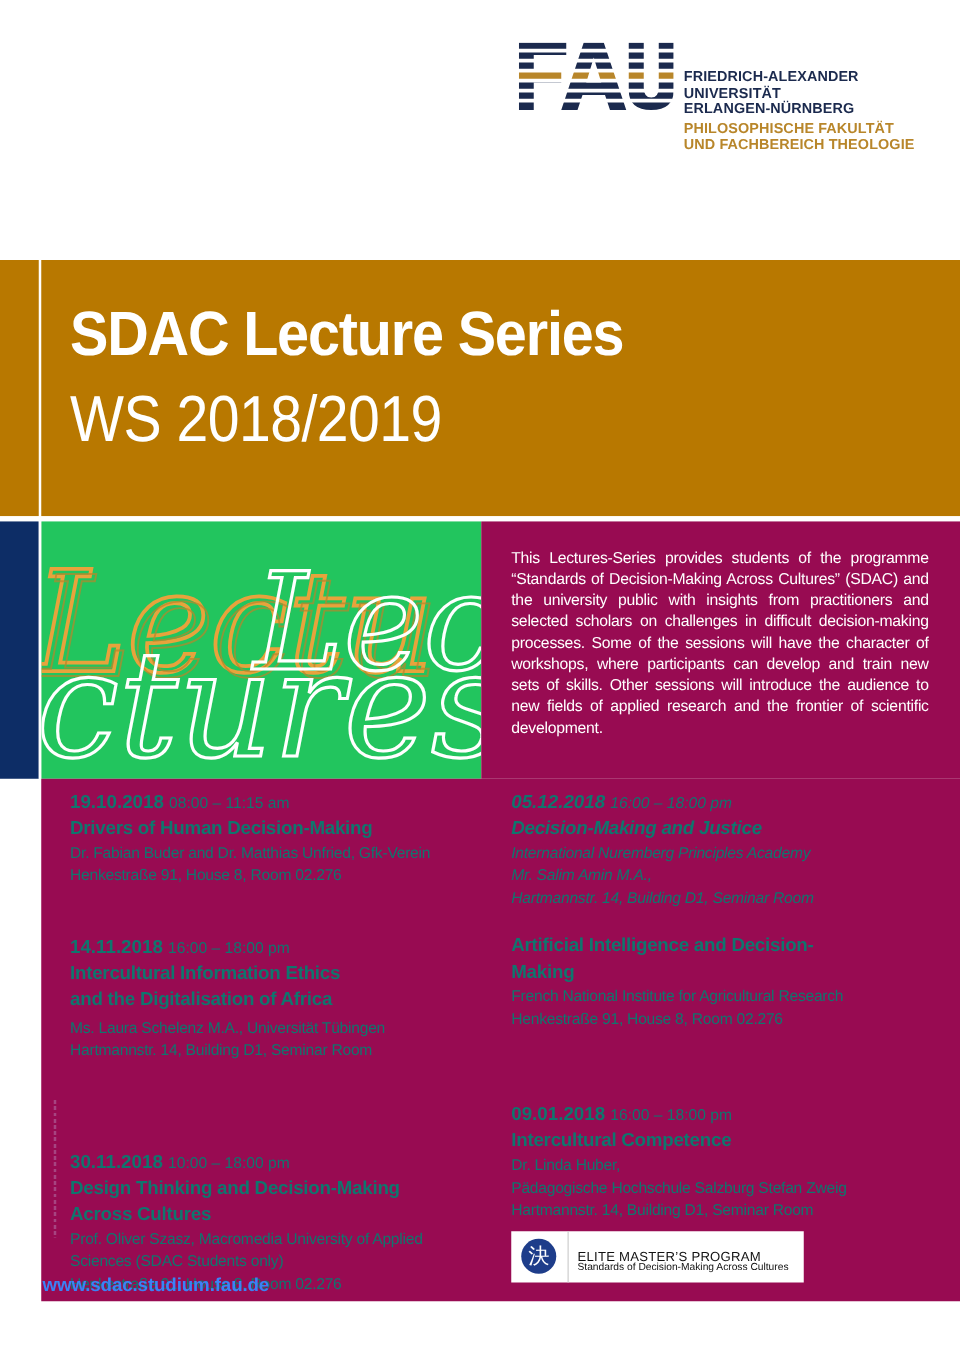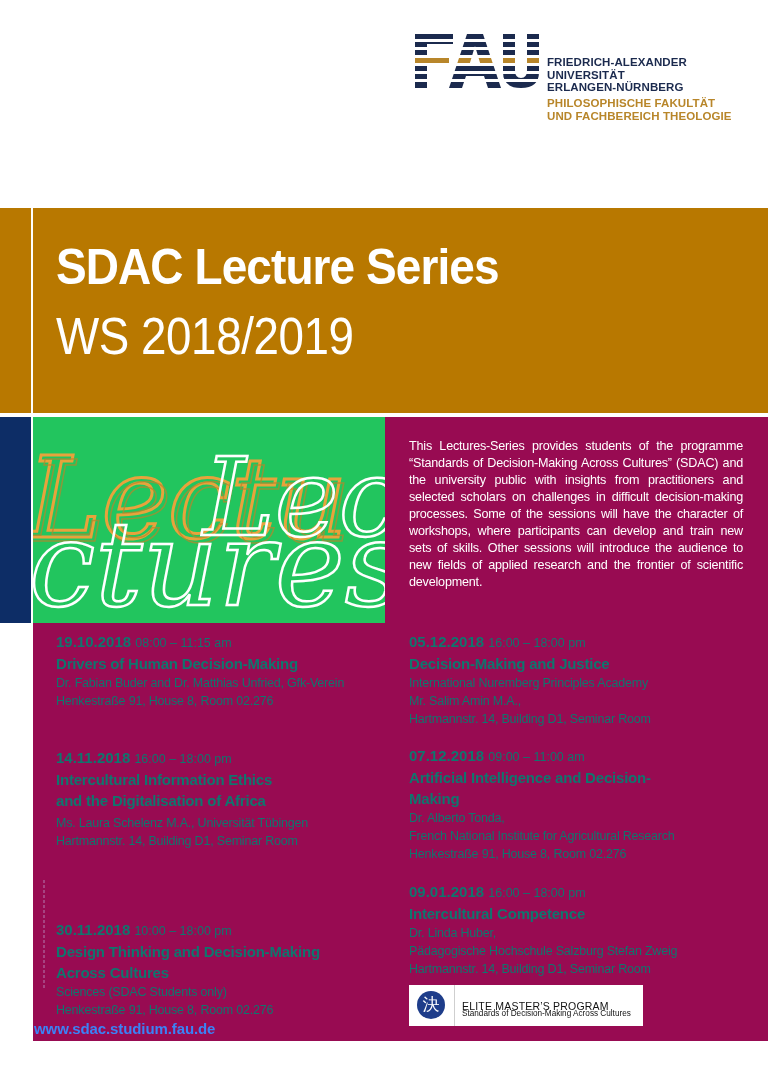--- a/index.html
+++ b/index.html
@@ -114,37 +114,36 @@
   <div class="ttl">Intercultural Information Ethics</div>
   <div class="ttl">and the Digitalisation of Africa</div>
   <div class="line" style="margin-top:3px;">Ms. Laura Schelenz M.A., Universität Tübingen</div>
   <div class="line">Hartmannstr. 14, Building D1, Seminar Room</div>
 </div>
 
 <div class="event" style="left:56px; top:920px; width:330px;">
   <div class="head"><span>30.11.2018</span> <span class="time">10:00 – 18:00 pm</span></div>
   <div class="ttl">Design Thinking and Decision-Making</div>
   <div class="ttl">Across Cultures</div>
+  <div class="line">Prof. Oliver Szasz, Macromedia University of Applied</div>
   <div class="line">Sciences (SDAC Students only)</div>
   <div class="line">Henkestraße 91, House 8, Room 02.276</div>
 </div>
 
-<div class="event" style="left:409px; top:632px; width:340px;">
+<div class="event" style="left:409px; top:632px; width:340px;font-style:italic;">
   <div class="head"><span>05.12.2018</span> <span class="time">16:00 – 18:00 pm</span></div>
   <div class="ttl">Decision-Making and Justice</div>
   <div class="line">International Nuremberg Principles Academy</div>
   <div class="line">Mr. Salim Amin M.A.,</div>
   <div class="line">Hartmannstr. 14, Building D1, Seminar Room</div>
 </div>
 
 <div class="event" style="left:409px; top:746px; width:340px;">
-  <div class="head"><span>07.12.2018</span> <span class="time">09:00 – 11:00 am</span></div>
   <div class="ttl">Artificial Intelligence and Decision-</div>
   <div class="ttl">Making</div>
-  <div class="line">Dr. Alberto Tonda,</div>
   <div class="line">French National Institute for Agricultural Research</div>
   <div class="line">Henkestraße 91, House 8, Room 02.276</div>
 </div>
 
 <div class="event" style="left:409px; top:882px; width:340px;">
   <div class="head"><span>09.01.2018</span> <span class="time">16:00 – 18:00 pm</span></div>
   <div class="ttl">Intercultural Competence</div>
   <div class="line">Dr. Linda Huber,</div>
   <div class="line">Pädagogische Hochschule Salzburg Stefan Zweig</div>
   <div class="line">Hartmannstr. 14, Building D1, Seminar Room</div>

